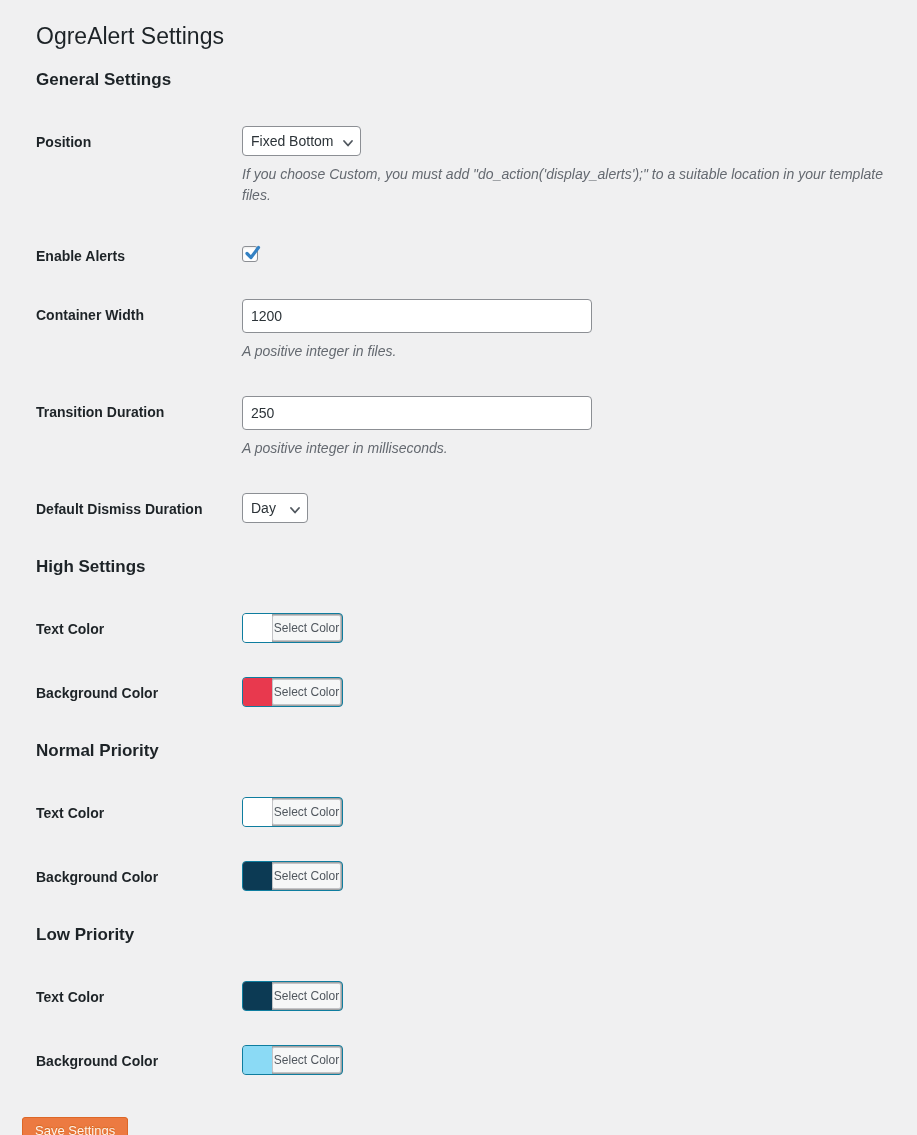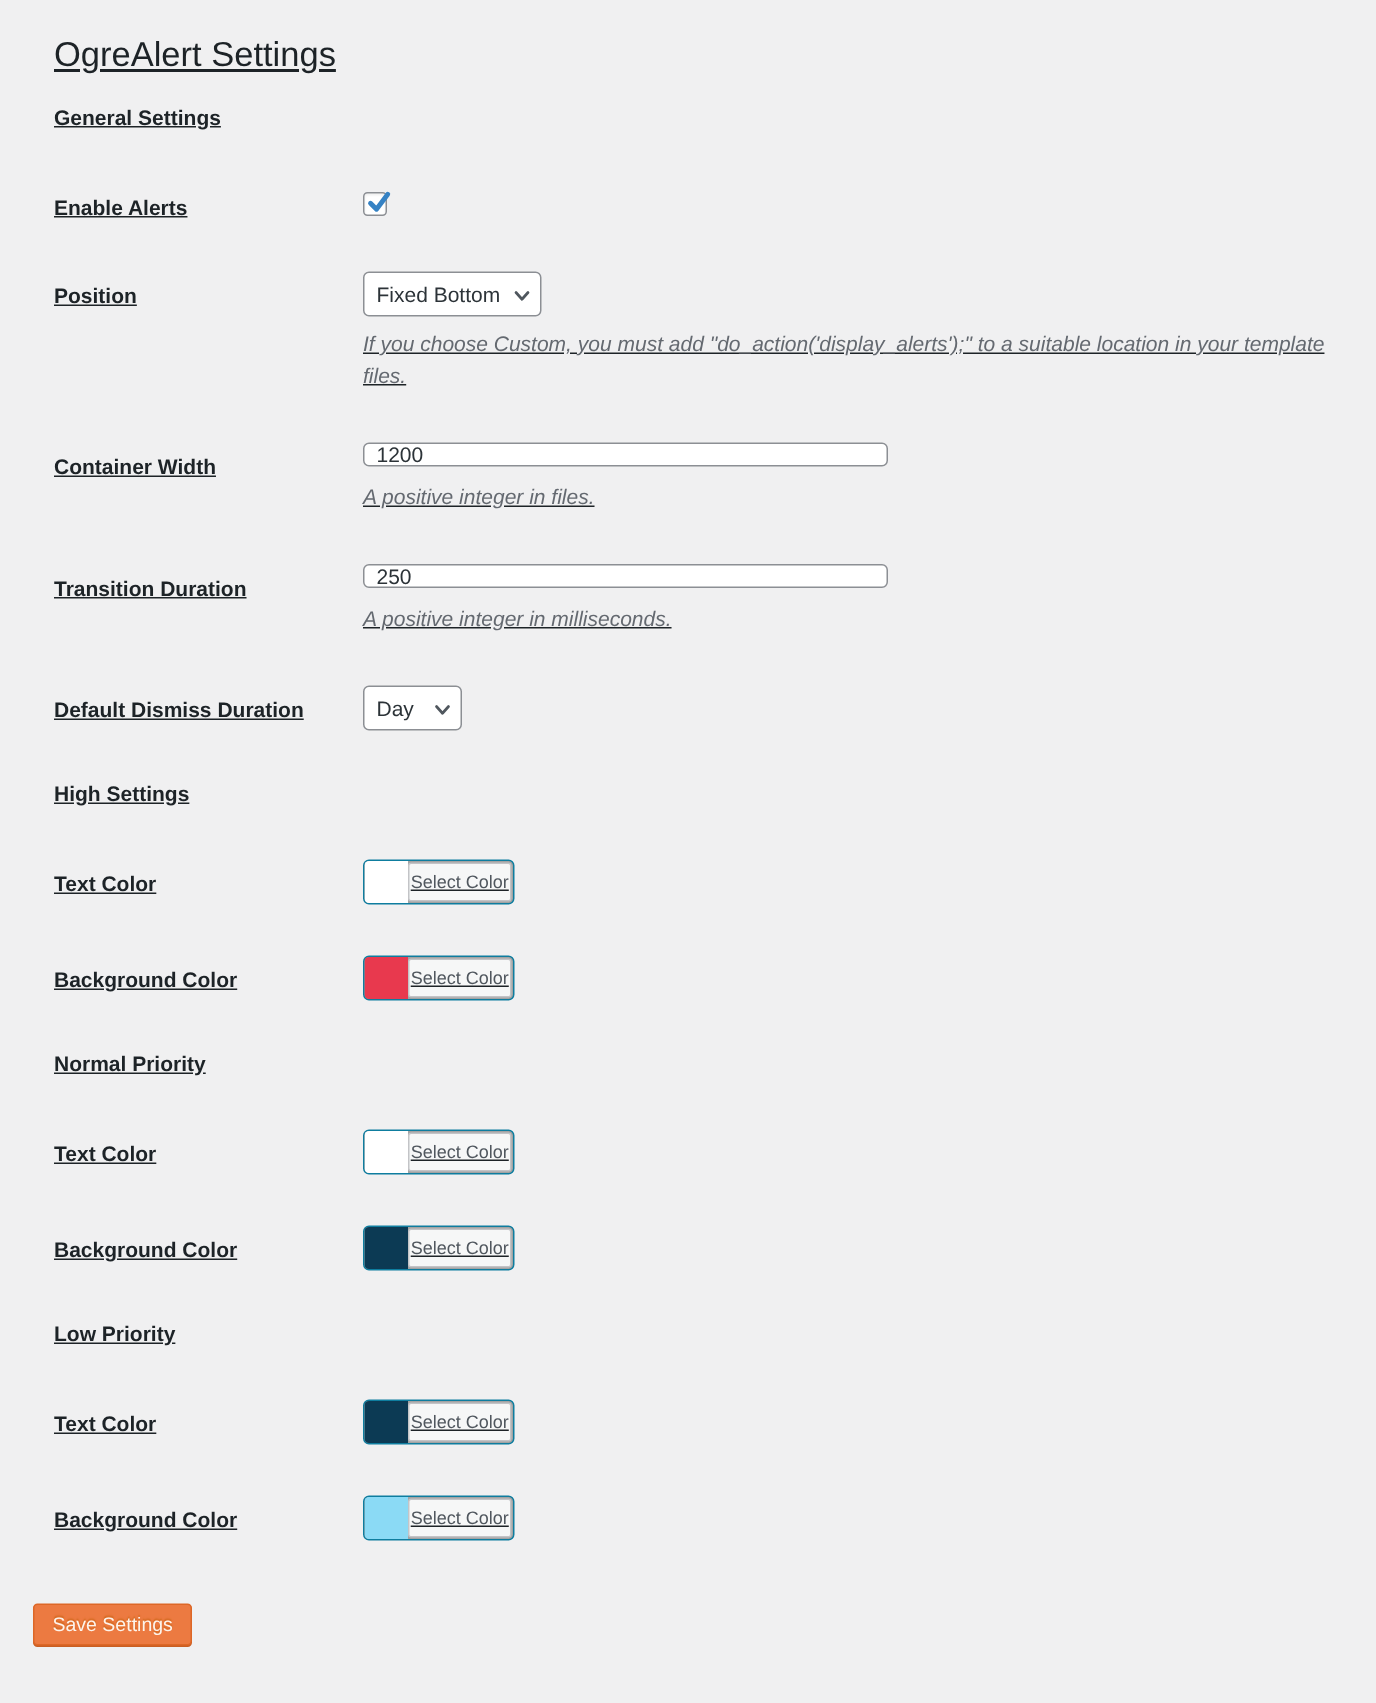--- a/index.html
+++ b/index.html
@@ -4,31 +4,31 @@
 <style>
   * { box-sizing: border-box; margin: 0; padding: 0; }
   html, body { width: 917px; }
   body {
     background: #f0f0f1;
     font-family: "Liberation Sans", sans-serif;
     color: #1d2327;
     -webkit-font-smoothing: antialiased;
   }
   .page { padding: 22px; width: 917px; }
-  .inner { margin-left: 14px; text-decoration: underline; }
+  .inner { margin-left: 14px; }
 
   .page-title {
     font-size: 23px;
     font-weight: 400;
     line-height: 1.25;
     color: #1d2327;
     margin: 0 0 19px 0;
   }
   .section-heading {
-    font-size: 14px;
+    font-size: 17px;
     font-weight: 700;
     color: #1d2327;
     margin: 0 0 36px 0;
   }
   .row { display: flex; align-items: flex-start; margin-bottom: 34px; }
   .row-label {
     width: 206px;
     flex: 0 0 206px;
     font-size: 14px;
     font-weight: 700;
@@ -71,21 +71,21 @@
     cursor: pointer;
   }
   .select-wrap.w-position select { width: 119px; }
   .select-wrap.w-dismiss select { width: 66px; }
   .select-wrap .chevron {
     position: absolute; right: 7px; top: 9px; pointer-events: none;
   }
 
   
   .text-input {
-    width: 350px; height: 16px;
+    width: 350px; height: 34px;
     border: 1px solid #8c8f94;
     border-radius: 4px;
     background: #fff;
     color: #2c3338;
     font-size: 14px;
     font-family: "Liberation Sans", sans-serif;
     padding: 0 8px;
   }
 
   .help-text {
@@ -142,50 +142,50 @@
 <body>
 
 <div class="page">
   <div class="inner">
 
     <h1 class="page-title">OgreAlert Settings</h1>
 
     <h2 class="section-heading">General Settings</h2>
 
     <div class="row">
-      <div class="row-label">Enable Alerts</div>
-      <div class="row-control">
-        <div class="checkbox checked" id="enable-alerts-checkbox">
-          <span class="checkmark">
-            <svg width="20" height="20" viewBox="0 0 20 20">
-                <path d="M4 9.5 L8 13.5 L15.5 3.5" fill="none" stroke="#3582c4" stroke-width="3.2" stroke-linecap="round" stroke-linejoin="round"></path>
-              </svg>
-          </span>
-        </div>
-      </div>
-    </div>
-
-    <div class="row">
       <div class="row-label">Position</div>
       <div class="row-control">
         <span class="select-wrap w-position">
           <select>
             <option>Fixed Bottom</option>
           </select>
           <span class="chevron">
             <svg width="12" height="12" viewBox="0 0 12 12">
                 <path d="M2 4 L6 8.5 L10 4" fill="none" stroke="#50575e" stroke-width="1.8" stroke-linecap="round" stroke-linejoin="round"></path>
               </svg>
           </span>
         </span>
         <div class="help-text">If you choose Custom, you must add "do_action('display_alerts');" to a suitable location in your template files.</div>
       </div>
     </div>
 
     <div class="row">
+      <div class="row-label">Enable Alerts</div>
+      <div class="row-control">
+        <div class="checkbox checked" id="enable-alerts-checkbox">
+          <span class="checkmark">
+            <svg width="20" height="20" viewBox="0 0 20 20">
+                <path d="M4 9.5 L8 13.5 L15.5 3.5" fill="none" stroke="#3582c4" stroke-width="3.2" stroke-linecap="round" stroke-linejoin="round"></path>
+              </svg>
+          </span>
+        </div>
+      </div>
+    </div>
+
+    <div class="row">
       <div class="row-label">Container Width</div>
       <div class="row-control">
         <input type="text" class="text-input" value="1200" style="">
         <div class="help-text">A positive integer in files.</div>
       </div>
     </div>
 
     <div class="row">
       <div class="row-label">Transition Duration</div>
       <div class="row-control">

